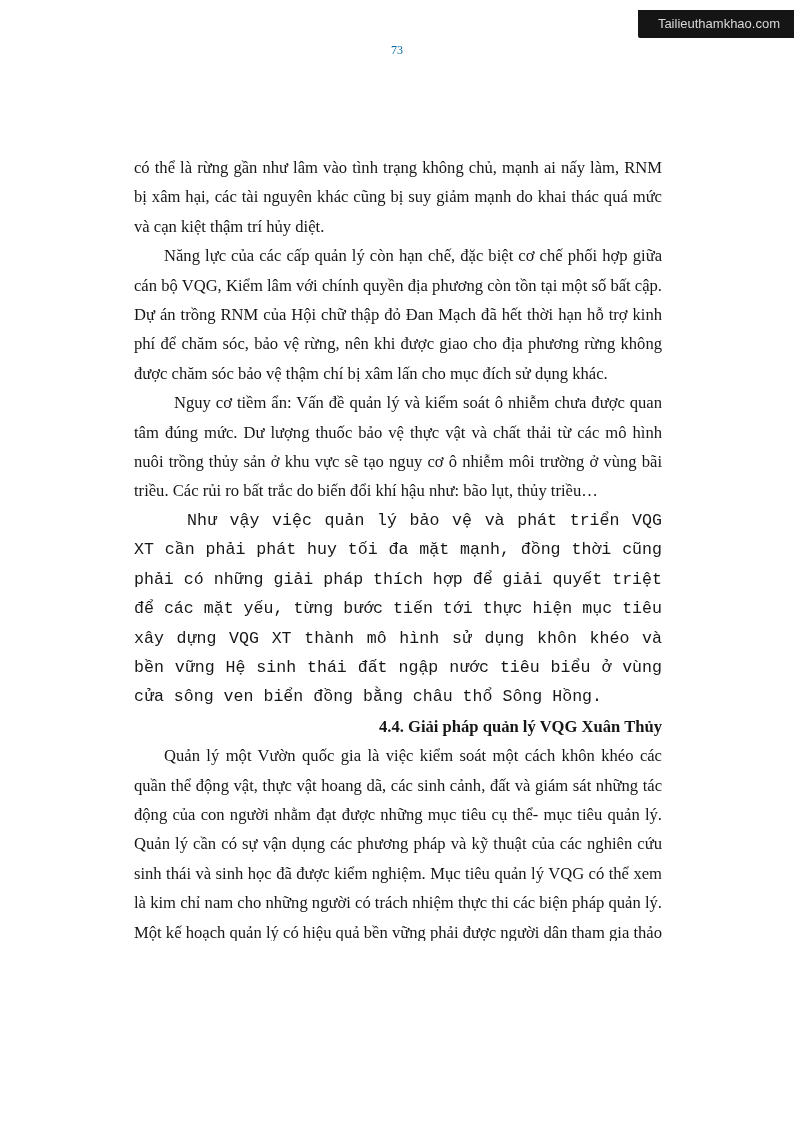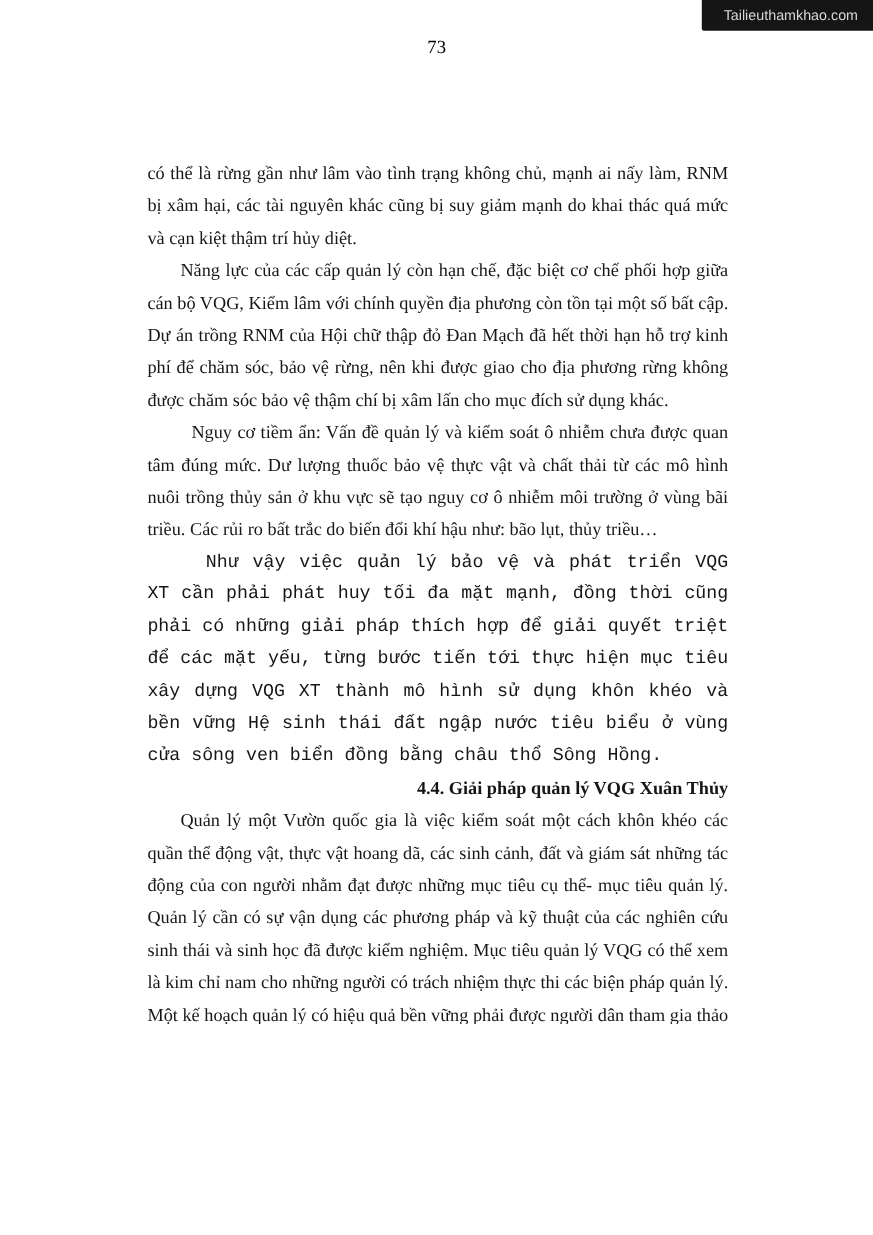--- a/index.html
+++ b/index.html
@@ -1,21 +1,21 @@
 <!DOCTYPE html>
 <html><head>
 <meta charset="utf-8">
 <style>
   * { margin: 0; padding: 0; box-sizing: border-box; }
   html, body { background: #ffffff; }
   .page {
     position: relative;
     width: 794px;
     height: 931px;
-    margin: 0 auto;
+    margin: 10px auto;
     background: #ffffff;
     font-family: "Liberation Serif", "DejaVu Serif", serif;
     color: #141414;
     overflow: hidden;
   }
   .watermark-bar {
     position: absolute;
     top: 0;
     right: 0;
     height: 28px;
@@ -26,22 +26,22 @@
     line-height: 28px;
     padding: 0 14px 0 20px;
     border-bottom-left-radius: 2px;
   }
   .page-number {
     position: absolute;
     top: 33px;
     left: 0;
     width: 100%;
     text-align: center;
-    font-size: 17px;
-    color: #000000;
+    font-size: 12px;
+    color: #0369a1;
   }
   .content {
     position: absolute;
     top: 143px;
     left: 134px;
     width: 528px;
     font-size: 16.6px;
     line-height: 29.4px;
     text-align: justify;
     color: #161616;

